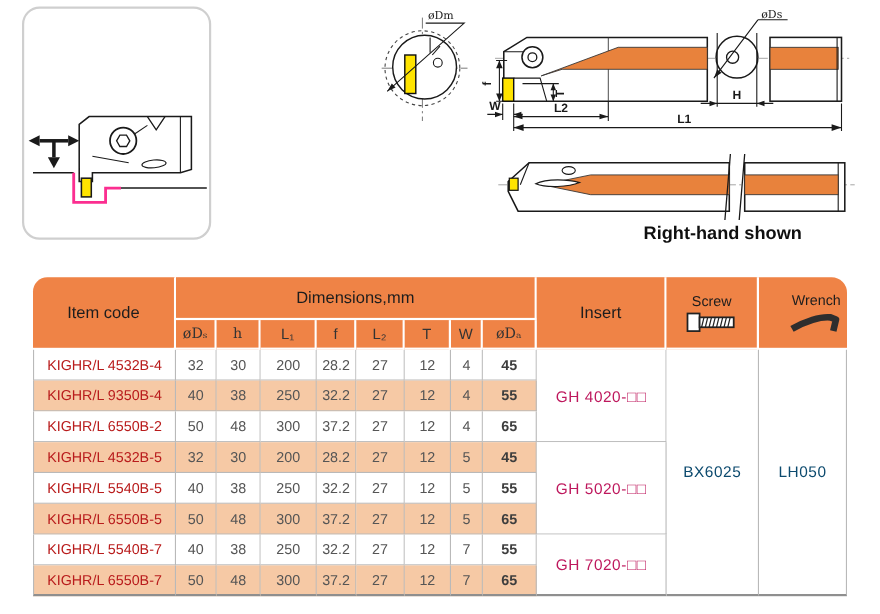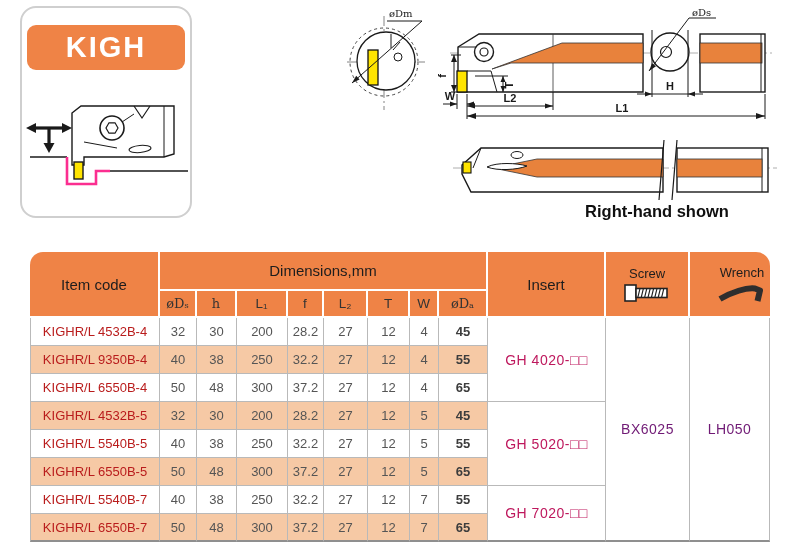--- a/index.html
+++ b/index.html
@@ -34,32 +34,29 @@
   #th-screw{font-size:13px;}
   .hlabel{line-height:15px;margin-top:2px;}
   .hicon{display:block;margin:1px auto 0 auto;}
   td{background:#fff;border-right:1px solid #b9b9b9;border-bottom:1px solid #b9b9b9;
      color:#555;font-size:13px;height:28px;}
   td.code{border-left:1px solid #b9b9b9;color:#b91c1c;}
   tr.alt td{background:#F6C9A5;}
   td.da{color:#3d3d3d;font-weight:bold;text-align:center;}
   td.merge{background:#fff;font-size:14px;color:#be185d;letter-spacing:0.5px;}
   tr.alt td.merge{background:#fff;}
-  td.acc{font-size:14px;color:#701a75;}
+  td.acc{font-size:14px;color:#0c4a6e;}
   .bot{border-bottom:2px solid #8f8f8f !important;}
 </style>
 </head>
 <body>
 
 <div id="page">
 
   <div id="logo-box">
-    <div id="logo-band">
-      <span>KIGH</span>
-    </div>
     <svg id="logo-draw" viewBox="0 0 168 146">
       <g stroke="#1a1a1a" fill="none" stroke-width="1.4">
         <path d="M8,85 H45"></path>
         <path d="M87,99 H166"></path>
         <path d="M45,85 V112 H74 V99 H88" stroke="#FB2E90" stroke-width="2.6"></path>
         <path d="M50,41 L59,34 L152,34 L152,82 L142,85 L62,85 L62,93 L50,93 Z" fill="#fff"></path>
         <path d="M142,34 V85" stroke-width="1"></path>
         <path d="M112,34 L120,46 L128,34" stroke-width="1.2"></path>
         <path d="M62,70 L95,76" stroke-width="1"></path>
         <path d="M100,50 L112,42" stroke-width="1"></path>
@@ -229,21 +226,21 @@
           <td>40</td>
           <td>38</td>
           <td>250</td>
           <td>32.2</td>
           <td>27</td>
           <td>12</td>
           <td>4</td>
           <td class="da">55</td>
         </tr>
         <tr>
-          <td class="code">KIGHR/L 6550B-4</td>
+          <td class="code">KIGHR/L 6550B-2</td>
           <td>50</td>
           <td>48</td>
           <td>300</td>
           <td>37.2</td>
           <td>27</td>
           <td>12</td>
           <td>4</td>
           <td class="da">65</td>
         </tr>
         <tr class="alt">

